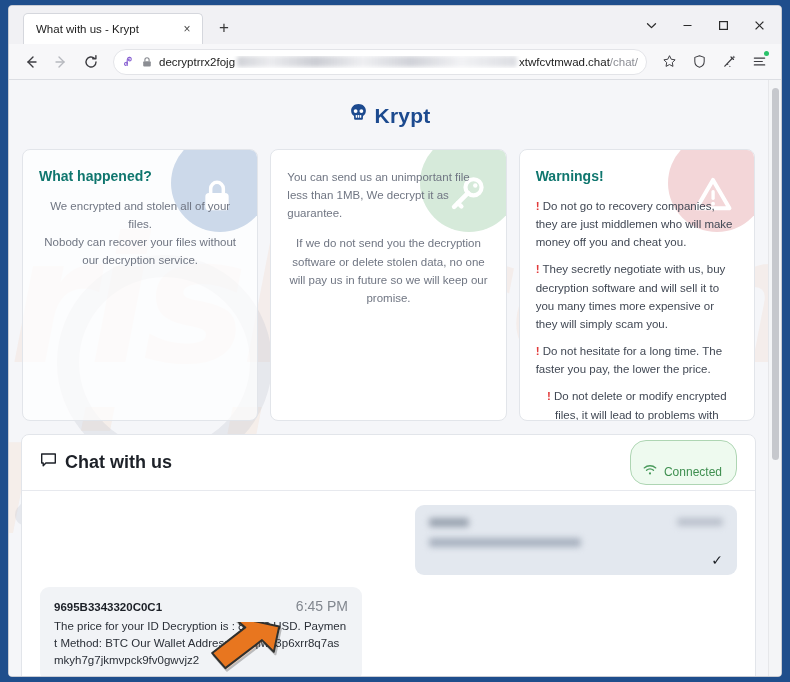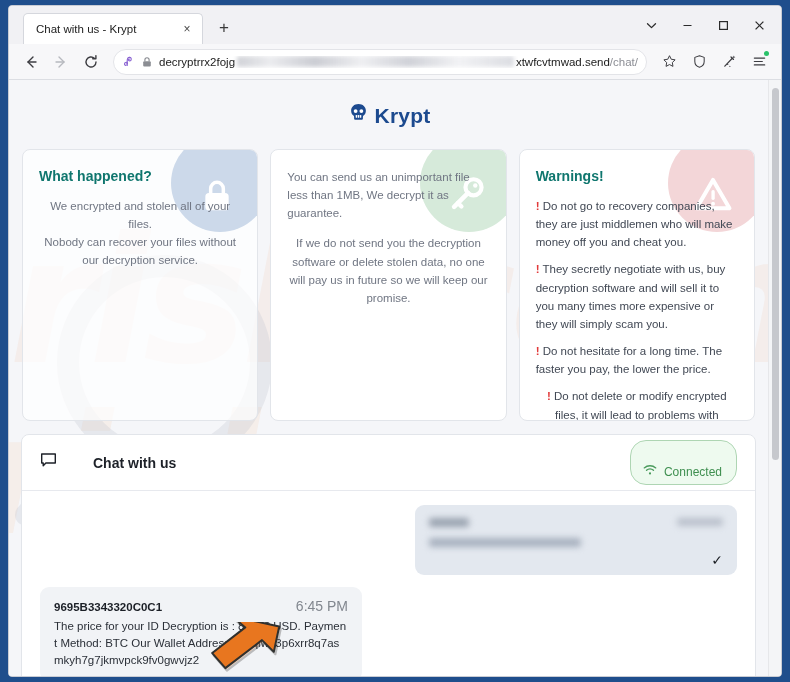--- a/index.html
+++ b/index.html
@@ -294,21 +294,21 @@
   .chat-header {
     height: 56px;
     display: flex;
     align-items: center;
     justify-content: space-between;
     padding: 0 18px;
     border-bottom: 1px solid #e7e9ee;
     background: rgba(255,255,255,0.55);
   }
   .chat-title-wrap { display: flex; align-items: center; gap: 8px; }
-  .chat-title { font-size: 14px; font-weight: 700; color: #1d2128; margin-left: 28px; }
+  .chat-title { font-size: 18px; font-weight: 700; color: #1d2128; }
   .conn-pill {
     display: flex;
     align-items: center;
     gap: 7px;
     border: 1px solid #aed5b3;
     background: #eefaef;
     color: #3f8f50;
     border-radius: 16px;
     padding: 23px 14px 5px 12px;
     font-size: 12px;
@@ -397,21 +397,21 @@
     cursor: pointer;
   }
 </style>
 </head>
 <body>
 
 <div class="window">
 
   <div class="tabstrip">
     <div class="tab">
-      <span class="tab-title">Chat with us - Krypt</span>
+      <span class="tab-title">What with us - Krypt</span>
       <span class="tab-close">×</span>
     </div>
     <div class="newtab">+</div>
 
     <div class="winctrls">
       <div class="winctrl">
         <svg width="13" height="13" viewBox="0 0 13 13">
             <path d="M2.5 4.8 L6.5 8.6 L10.5 4.8" stroke="#2b2b2b" stroke-width="1.3" fill="none" stroke-linecap="round" stroke-linejoin="round"></path>
           </svg>
       </div>
@@ -464,21 +464,21 @@
       </span>
       <span class="lock-icon">
         <svg width="12" height="12" viewBox="0 0 12 12">
           <rect x="2.2" y="5.2" width="7.6" height="5.4" rx="1.1" fill="#8b8d93"></rect>
           <path d="M3.9 5.2 V3.8 a2.1 2.1 0 0 1 4.2 0 V5.2" stroke="#8b8d93" stroke-width="1.15" fill="none"></path>
         </svg>
       </span>
       <span class="url-text">
         <span>decryptrrx2fojg</span>
         <span class="url-blur"></span>
-        <span>xtwfcvtmwad.send</span>
+        <span>xtwfcvtmwad.chat</span>
         <span class="url-dim">/chat/</span>
       </span>
     </div>
 
     <div class="urlbar-right">
       <div class="navbtn">
         <svg width="15" height="15" viewBox="0 0 16 16">
             <path d="M8 1.8 L9.85 5.6 L14 6.2 L11 9.1 L11.7 13.2 L8 11.26 L4.3 13.2 L5 9.1 L2 6.2 L6.15 5.6 Z" stroke="#3c3c41" stroke-width="1.05" fill="none" stroke-linejoin="round"></path>
           </svg>
       </div>

